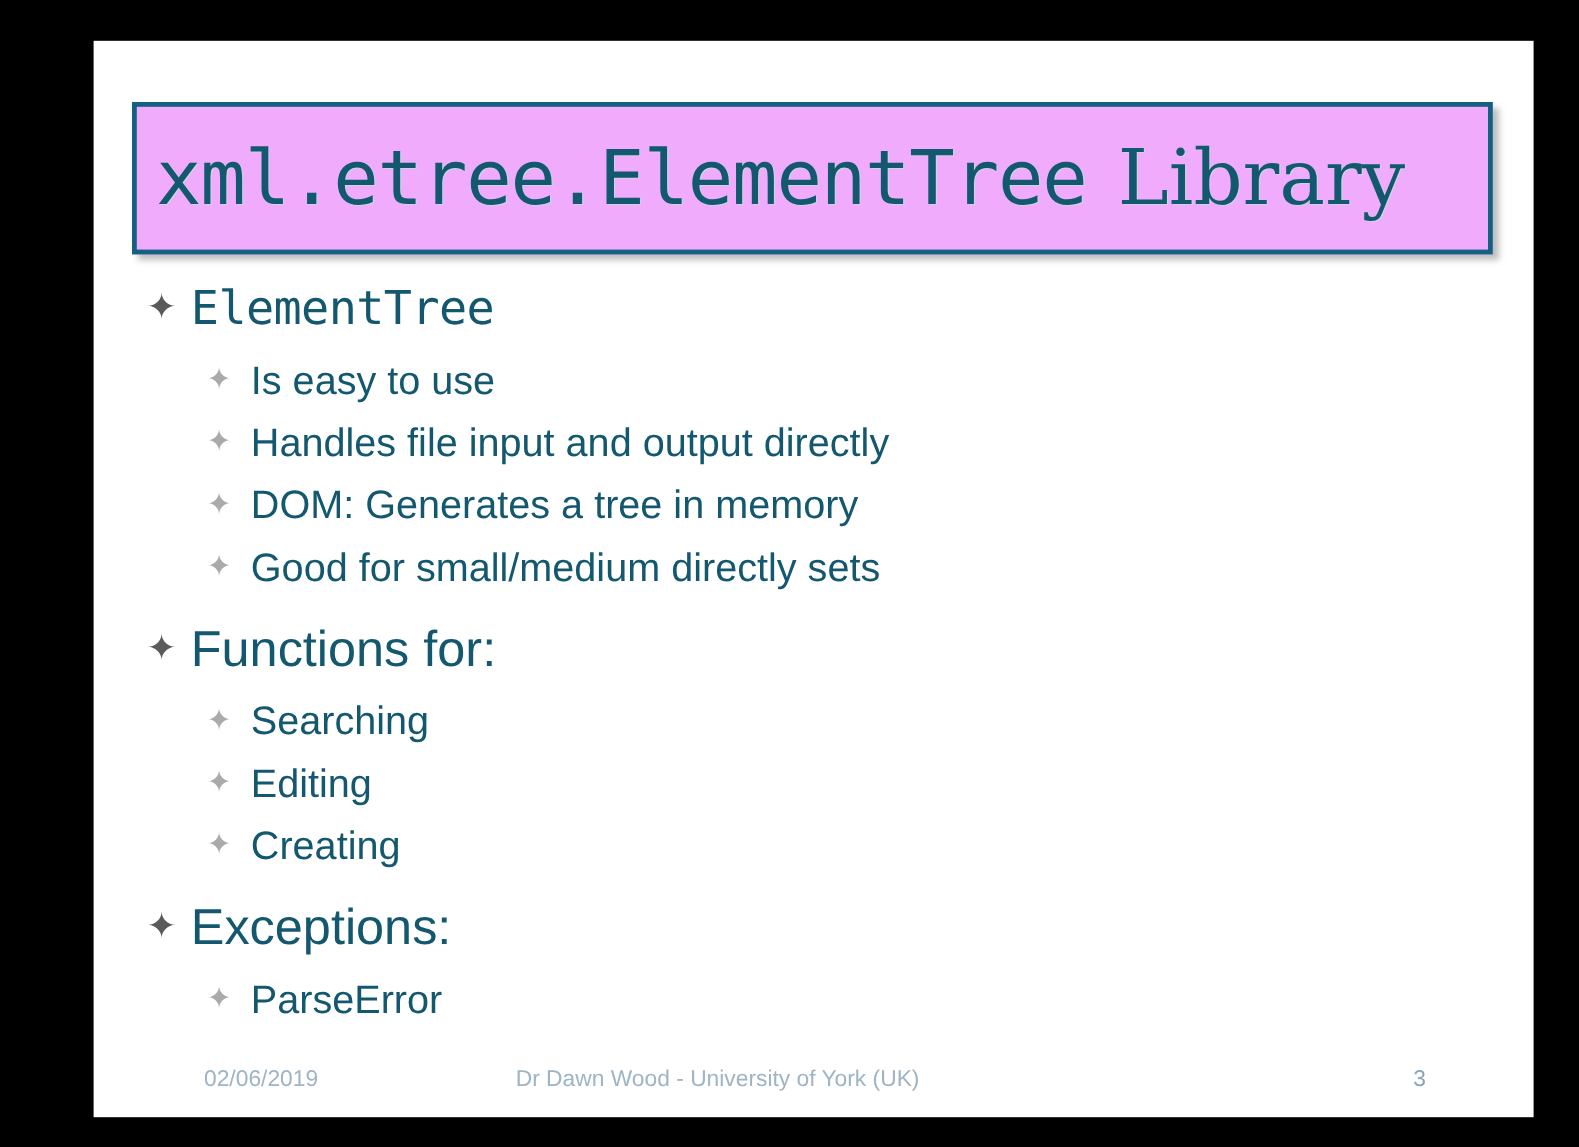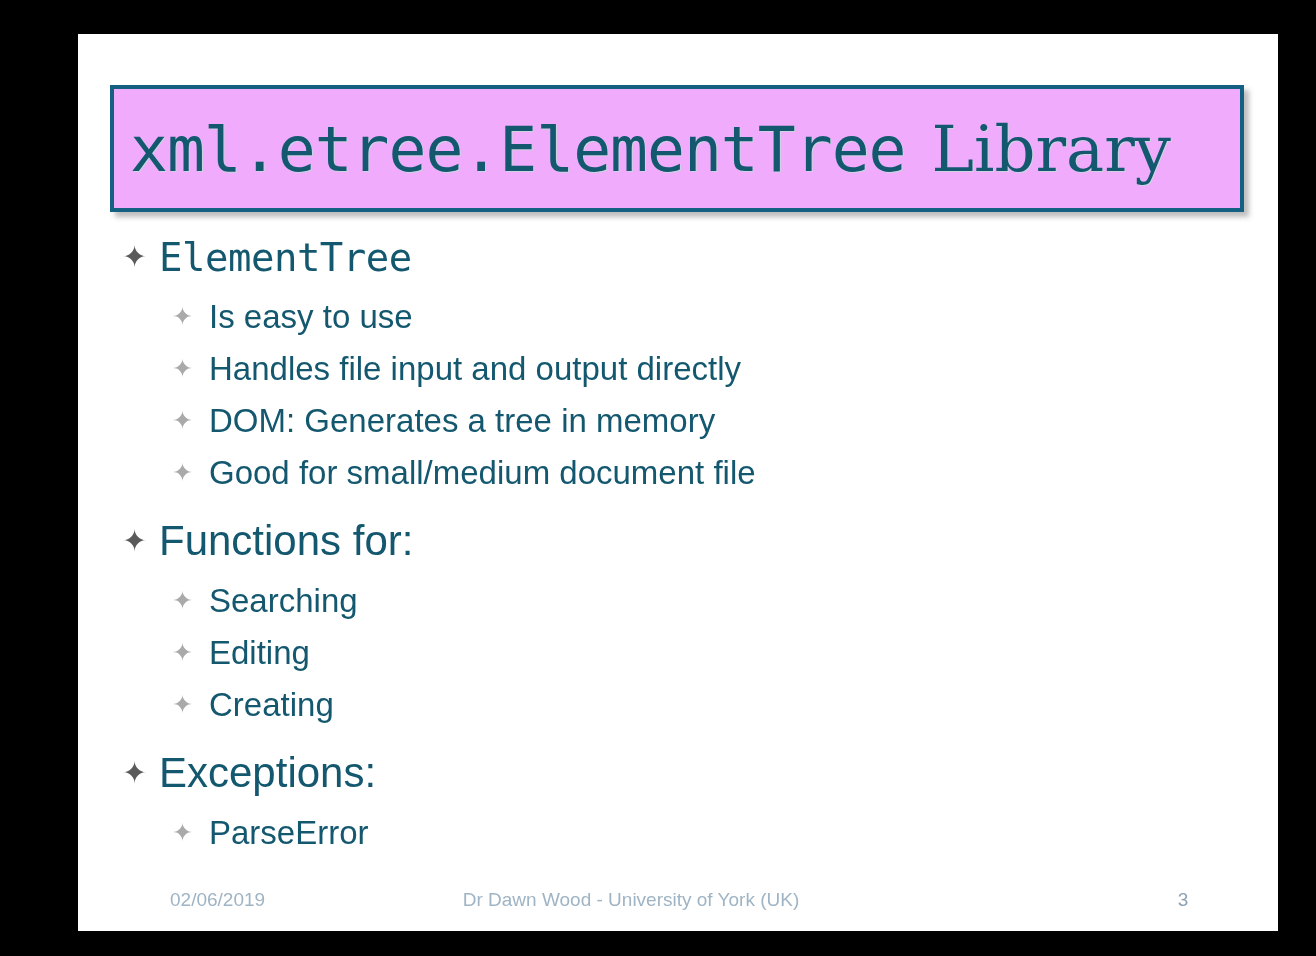--- a/index.html
+++ b/index.html
@@ -141,21 +141,20 @@
     top: 0;
   }
   #footer-center {
     position: absolute;
     left: 0;
     top: 0;
     width: 956px;
     text-align: center;
     padding-left: 84px;
     box-sizing: border-box;
-    margin-left: 33px;
   }
   #footer-page {
     position: absolute;
     left: 1075px;  
     top: 0;
     width: 60px;
     text-align: center;
     color: #8ca3b5;
   }
 </style>
@@ -181,21 +180,21 @@
         <div class="bullet-row lvl2">
           <span class="bullet-marker">✦</span>
           <span class="bullet-label">Handles file input and output directly</span>
         </div>
         <div class="bullet-row lvl2">
           <span class="bullet-marker">✦</span>
           <span class="bullet-label">DOM: Generates a tree in memory</span>
         </div>
         <div class="bullet-row lvl2">
           <span class="bullet-marker">✦</span>
-          <span class="bullet-label">Good for small/medium document file</span>
+          <span class="bullet-label">Good for small/medium directly sets</span>
         </div>
         <div class="bullet-row lvl1 gap-before">
           <span class="bullet-marker">✦</span>
           <span class="bullet-label">Functions for:</span>
         </div>
         <div class="bullet-row lvl2">
           <span class="bullet-marker">✦</span>
           <span class="bullet-label">Searching</span>
         </div>
         <div class="bullet-row lvl2">

